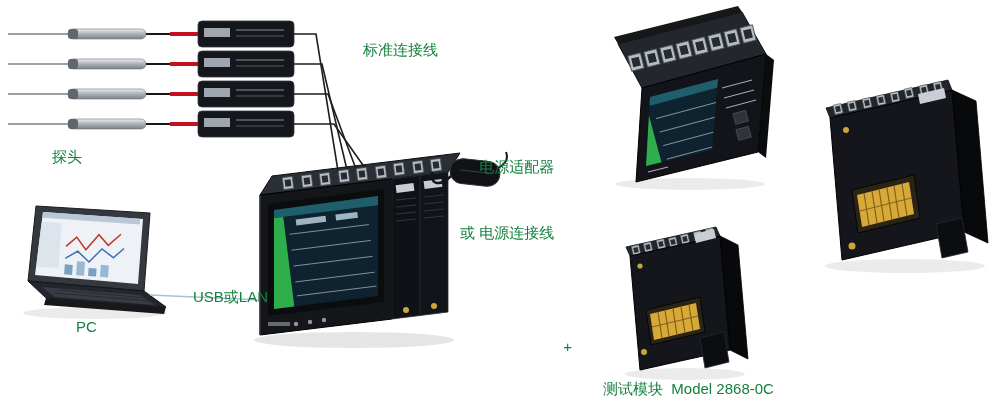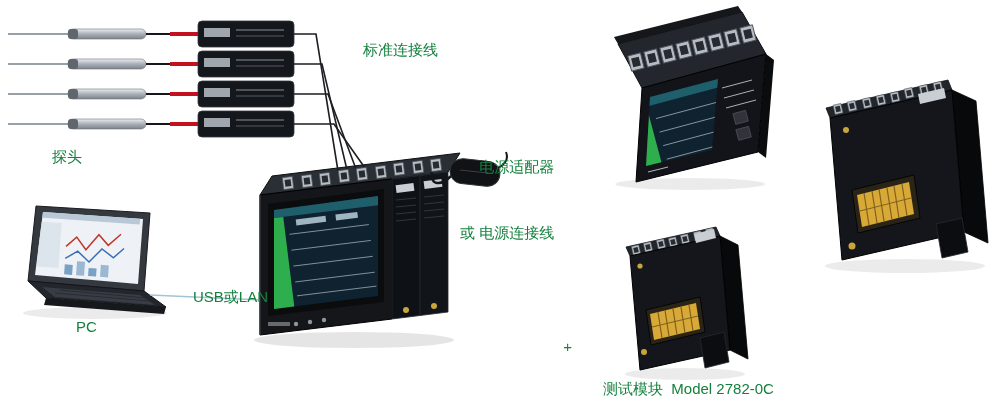--- a/index.html
+++ b/index.html
@@ -287,15 +287,15 @@
 
   <div class="label center" style="left:452px; top:299px; width:120px; line-height:19px;">
     <span class="ln">+</span>
     
   </div>
 
 
   <div class="label center" style="left:835px; top:283px; width:150px; line-height:21px;">
   </div>
 
-  <div class="label" style="left:603px; top:379px;">测试模块  Model 2782-0C</div>
+  <div class="label" style="left:603px; top:379px;">测试模块  Model 2868-0C</div>
 
 </div>
 
 </body></html>

